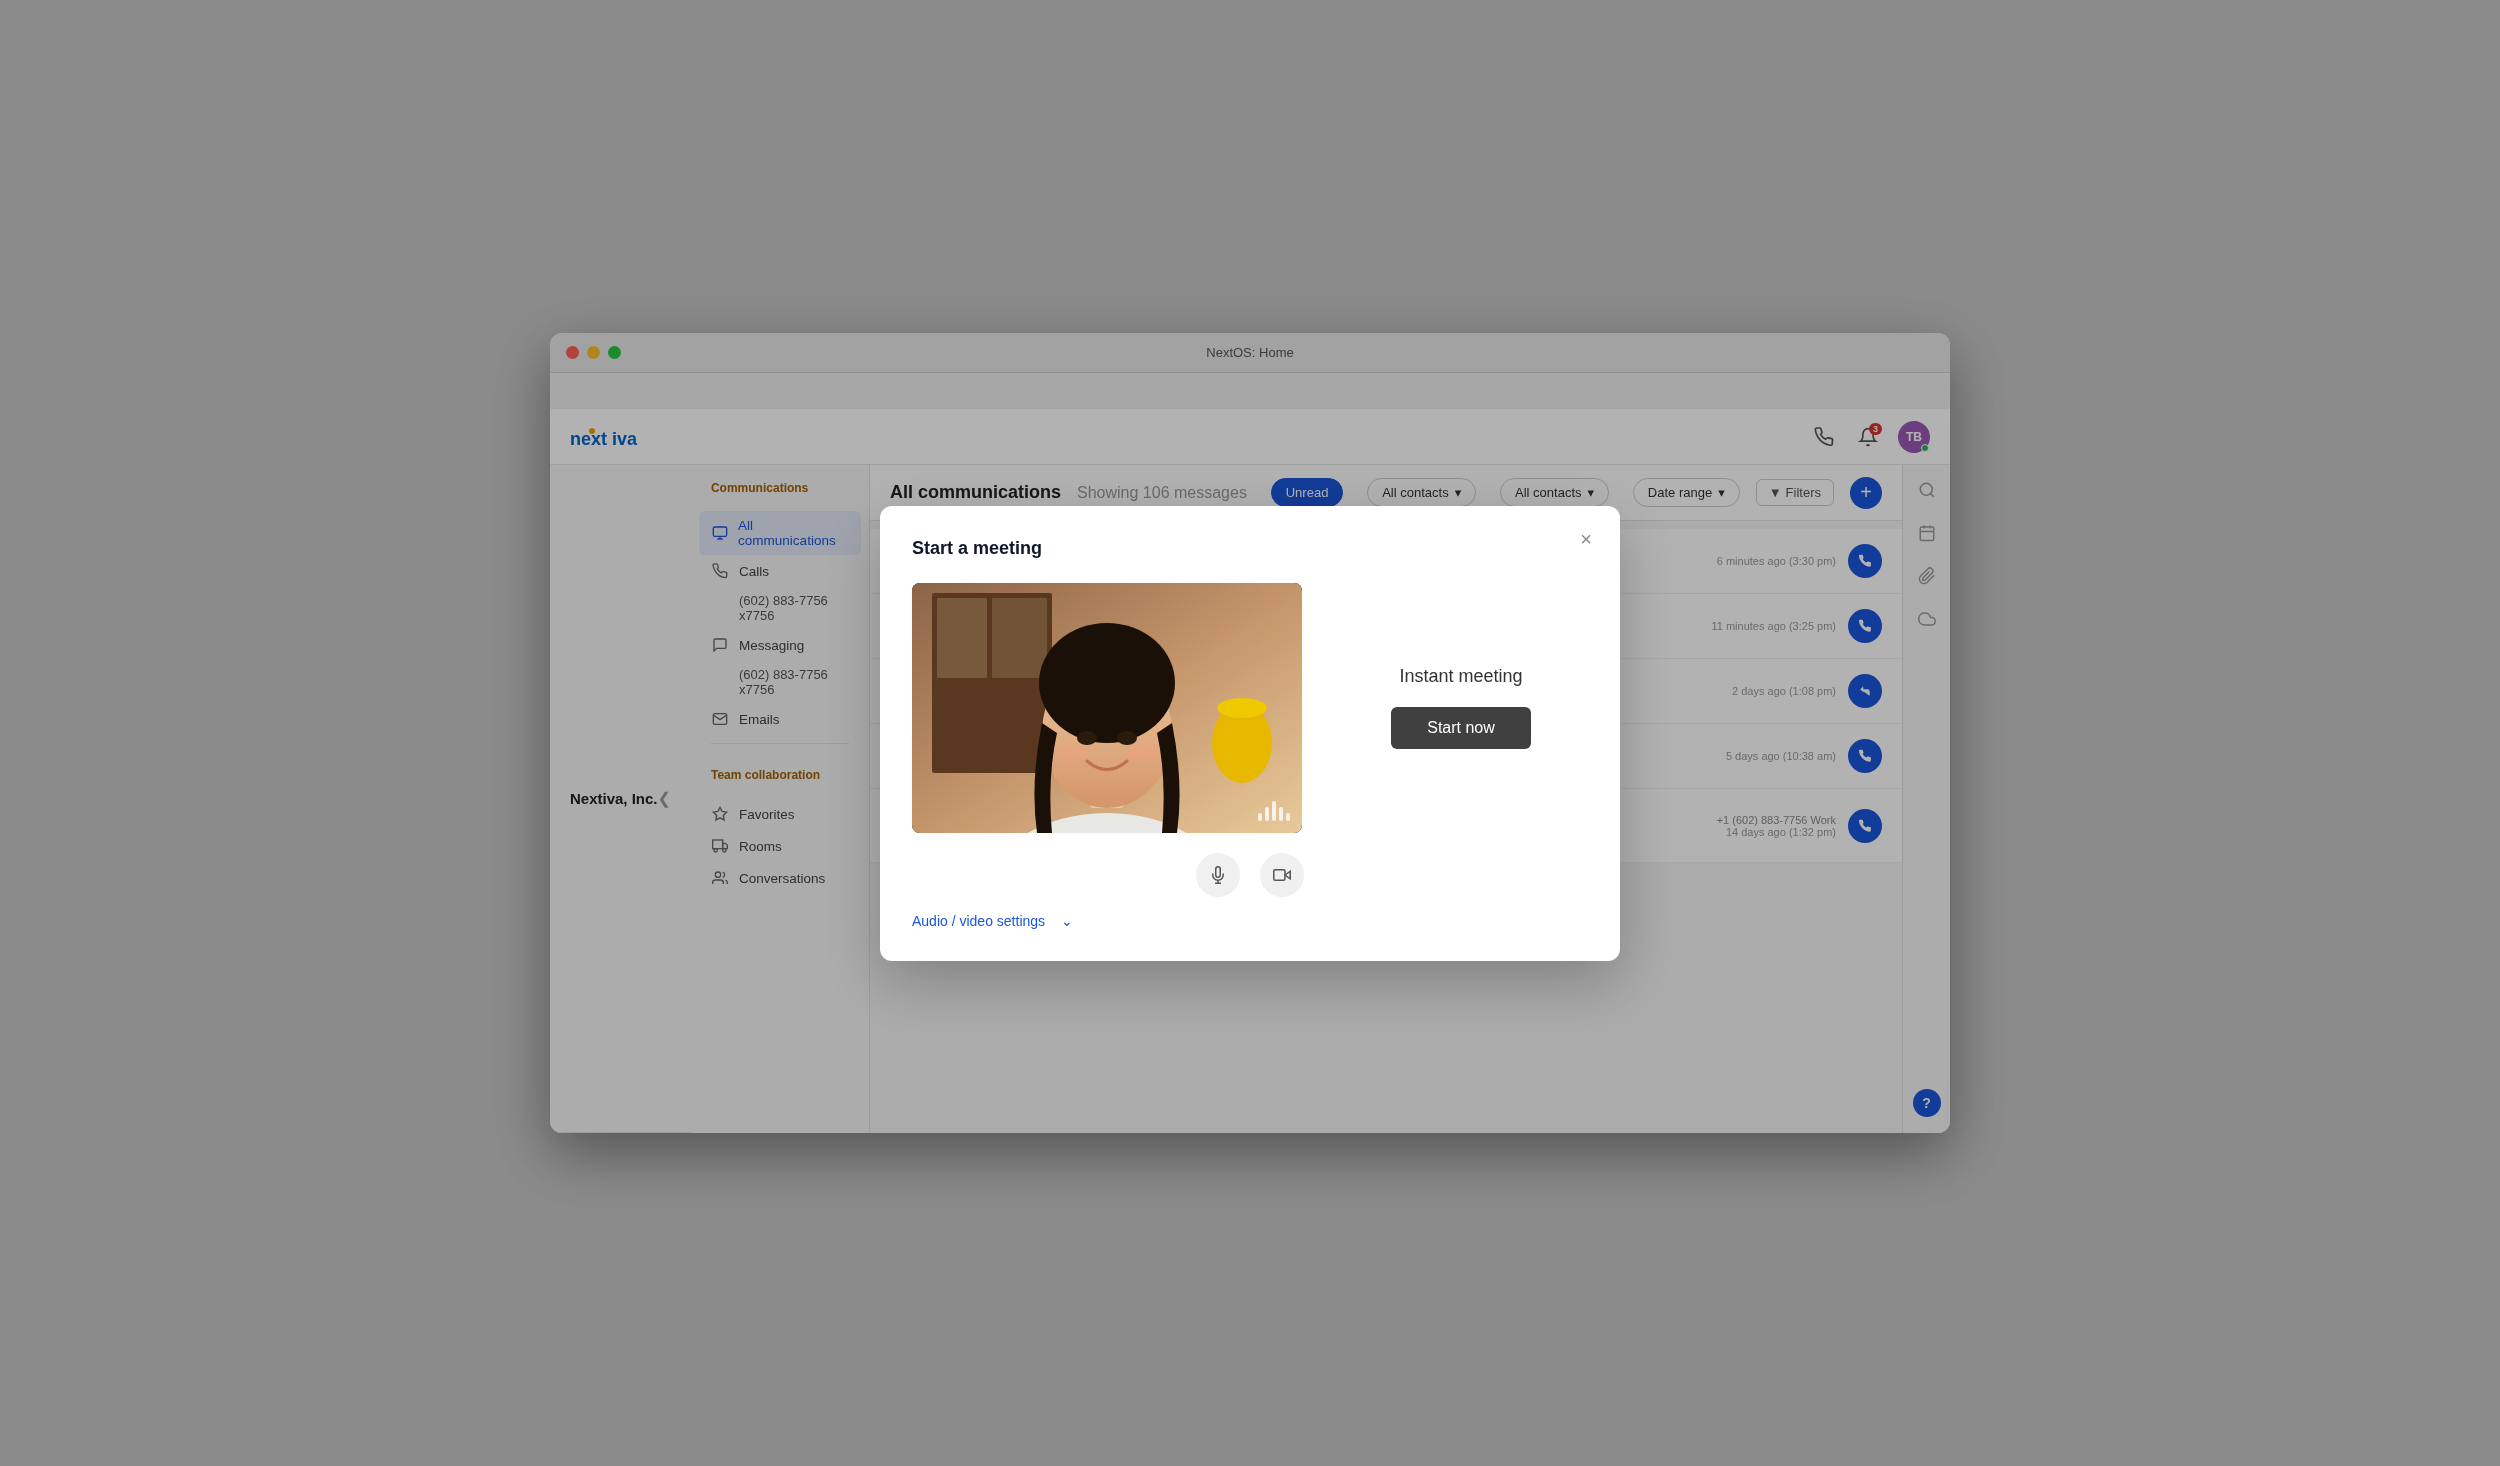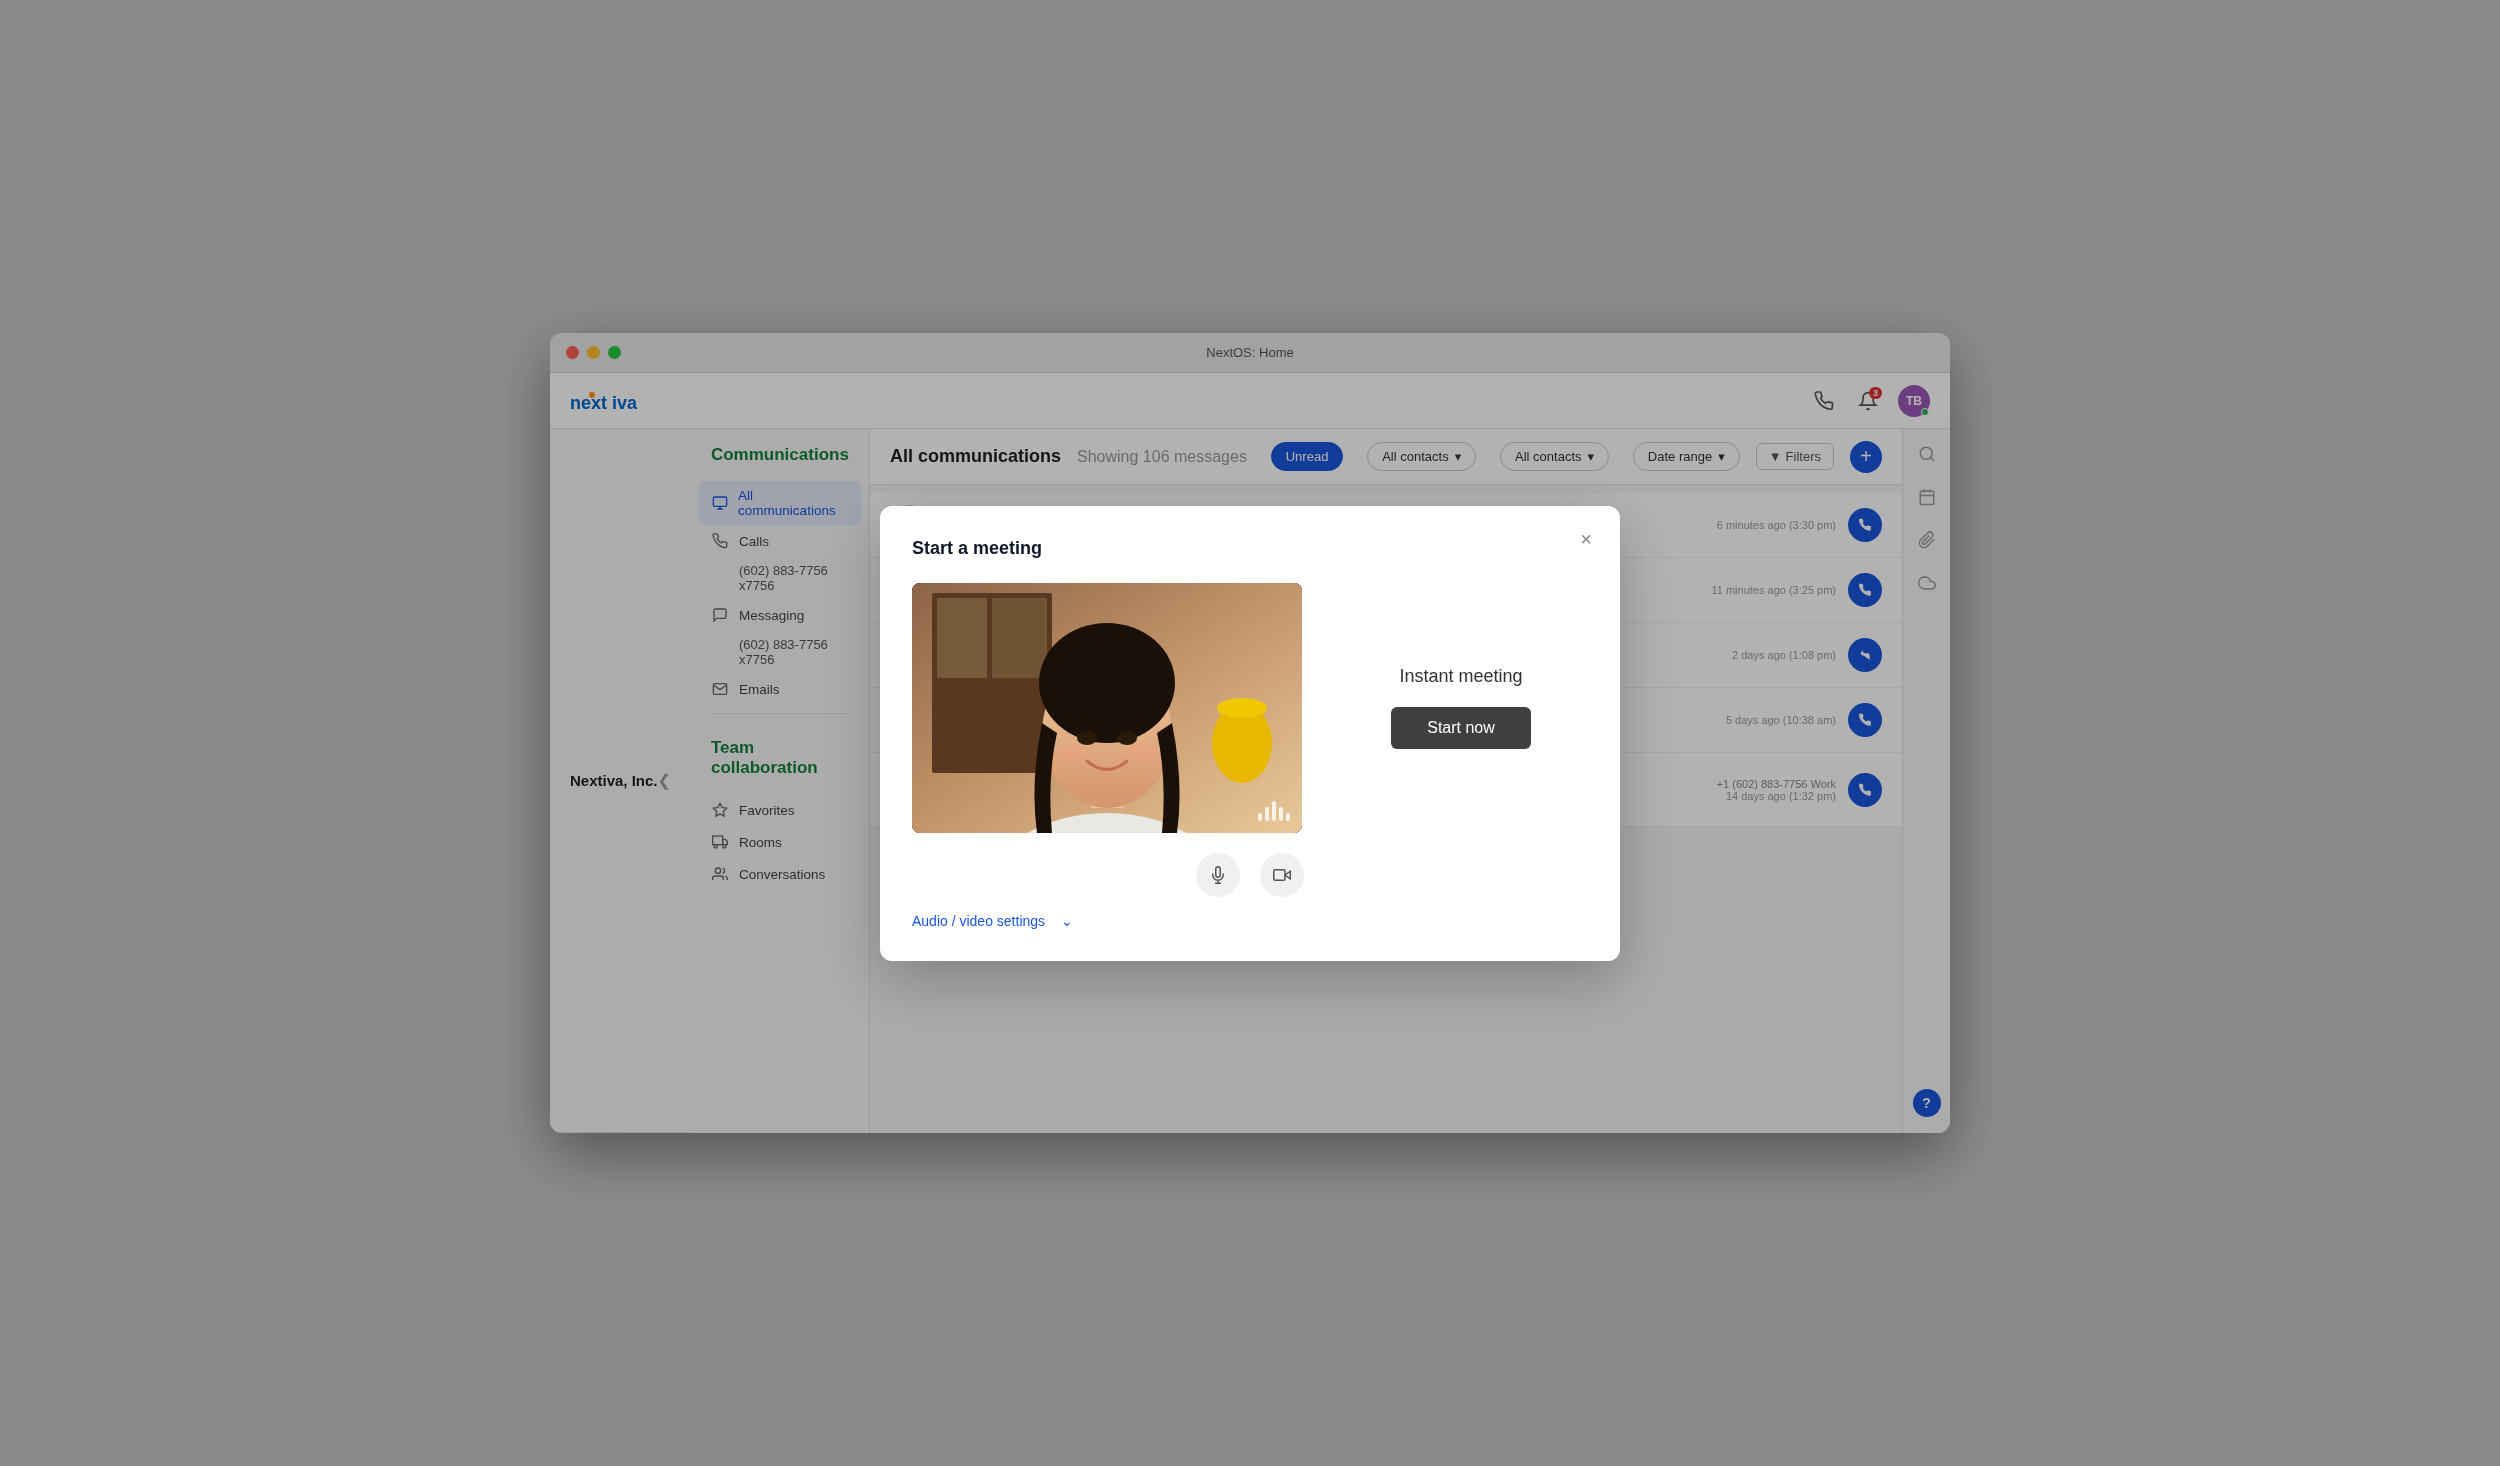--- a/index.html
+++ b/index.html
@@ -81,21 +81,21 @@
       padding: 16px 20px;
       display: flex;
       align-items: center;
       justify-content: space-between;
       border-bottom: 1px solid #e0e0e0;
     }
     .sidebar-header-title { font-size: 15px; font-weight: 600; color: #222; }
     .sidebar-collapse-btn { color: #999; cursor: pointer; font-size: 16px; }
 
     .sidebar-section { padding: 16px 20px 8px; }
-    .sidebar-section-label { font-size: 17px; font-weight: 600; color: #15803d; text-transform: none; margin-bottom: 8px; }
+    .sidebar-section-label { font-size: 12px; font-weight: 600; color: #a16207; text-transform: none; margin-bottom: 8px; }
 
     .sidebar-item {
       display: flex;
       align-items: center;
       gap: 10px;
       padding: 7px 12px;
       border-radius: 6px;
       cursor: pointer;
       color: #444;
       font-size: 13.5px;
@@ -369,21 +369,21 @@
 
   <div class="title-bar">
     <div class="title-bar-buttons">
       <span class="tb-btn tb-close"></span>
       <span class="tb-btn tb-min"></span>
       <span class="tb-btn tb-max"></span>
     </div>
     <span class="title-bar-title">NextOS: Home</span>
   </div>
 
-  <div style="display:flex;flex-direction:column;flex:1;overflow:hidden;">
+  <div style="display:flex;flex-direction:column;flex:1;overflow:hidden;margin-top:36px;">
 
     <div class="top-nav">
       <div class="logo">
         <svg width="100" height="28" viewBox="0 0 100 28">
           <circle cx="22" cy="8" r="3" fill="#ff9900"></circle>
           <text x="0" y="22" font-family="-apple-system,sans-serif" font-size="18" font-weight="700" fill="#0066cc">next</text>
           <text x="42" y="22" font-family="-apple-system,sans-serif" font-size="18" font-weight="700" fill="#0066cc">iva</text>
         </svg>
       </div>
       <div class="nav-right">

